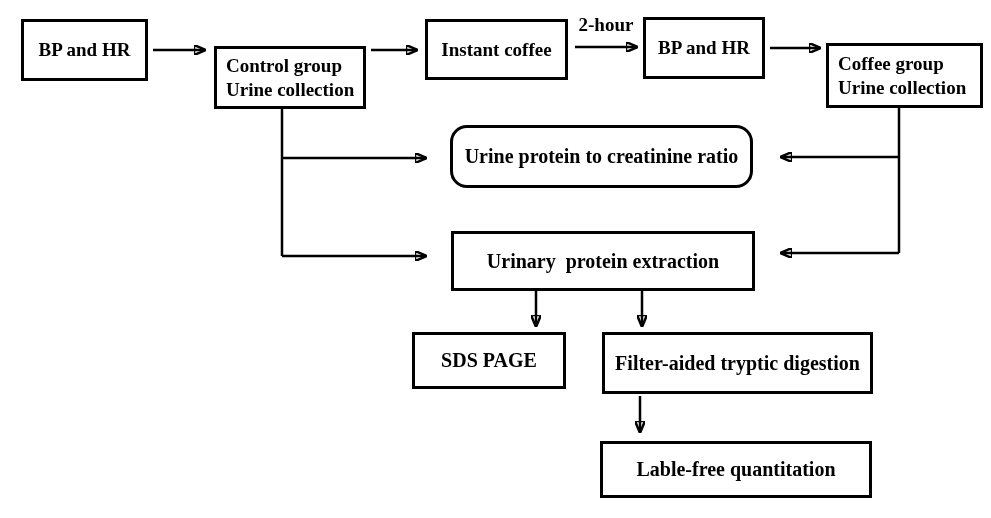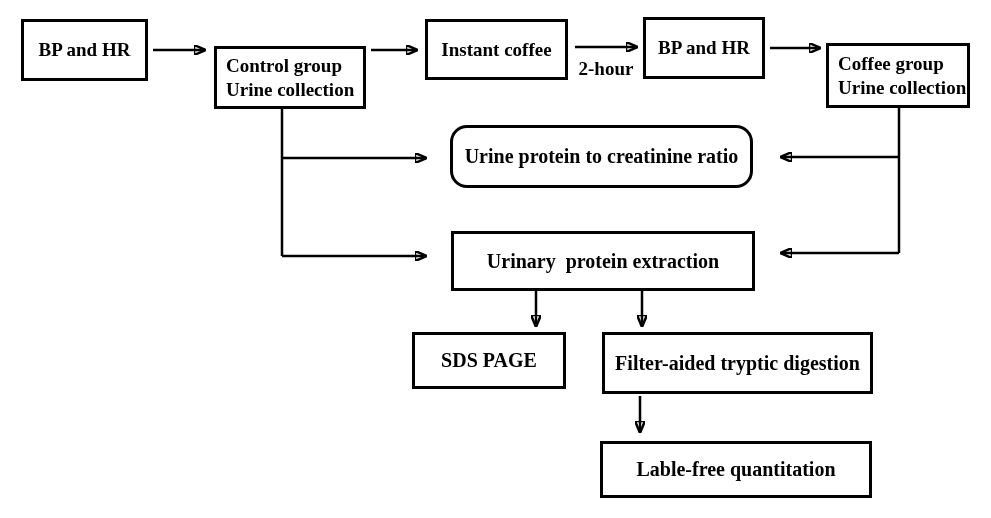--- a/index.html
+++ b/index.html
@@ -93,27 +93,27 @@
 
   <div class="node align-left" style="left:214px; top:17px; width:152px; height:63px;">
     <span>Control group</span>
     <span>Urine collection</span>
   </div>
 
   <div class="node" style="left:425px; top:19px; width:143px; height:61px;">
     <span>Instant coffee</span>
   </div>
 
-  <div class="edge-label" style="left:571px; top:14px; width:70px;margin-top:44px;">2-hour</div>
+  <div class="edge-label" style="left:571px; top:14px; width:70px;">2-hour</div>
 
   <div class="node" style="left:643px; top:17px; width:122px; height:62px;">
     <span>BP and HR</span>
   </div>
 
-  <div class="node align-left" style="left:826px; top:14px; width:144px; height:65px;">
+  <div class="node align-left" style="left:826px; top:14px; width:157px; height:65px;">
     <span>Coffee group</span>
     <span>Urine collection</span>
   </div>
 
   <div class="node mid" style="left:450px; top:125px; width:303px; height:63px;border-radius:17px;">
     <span>Urine protein to creatinine ratio</span>
   </div>
 
   <div class="node mid" style="left:451px; top:231px; width:304px; height:60px;">
     <span>Urinary  protein extraction</span>

